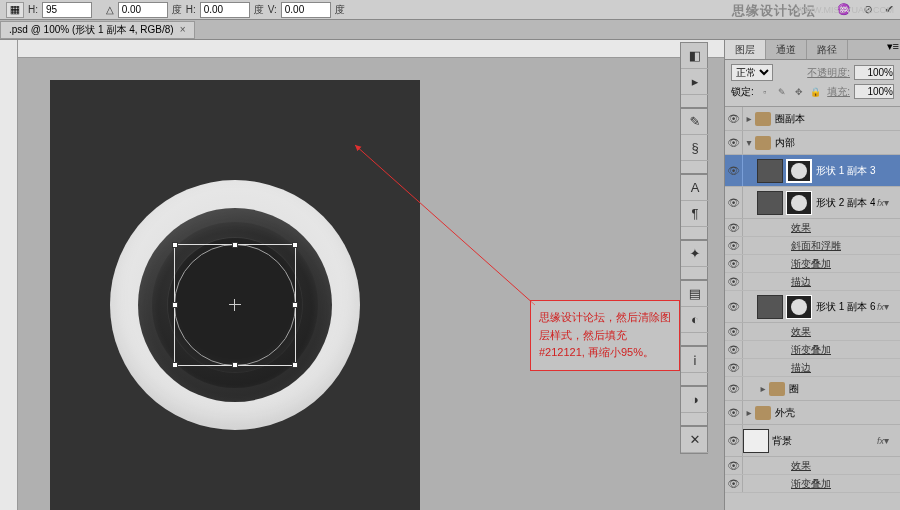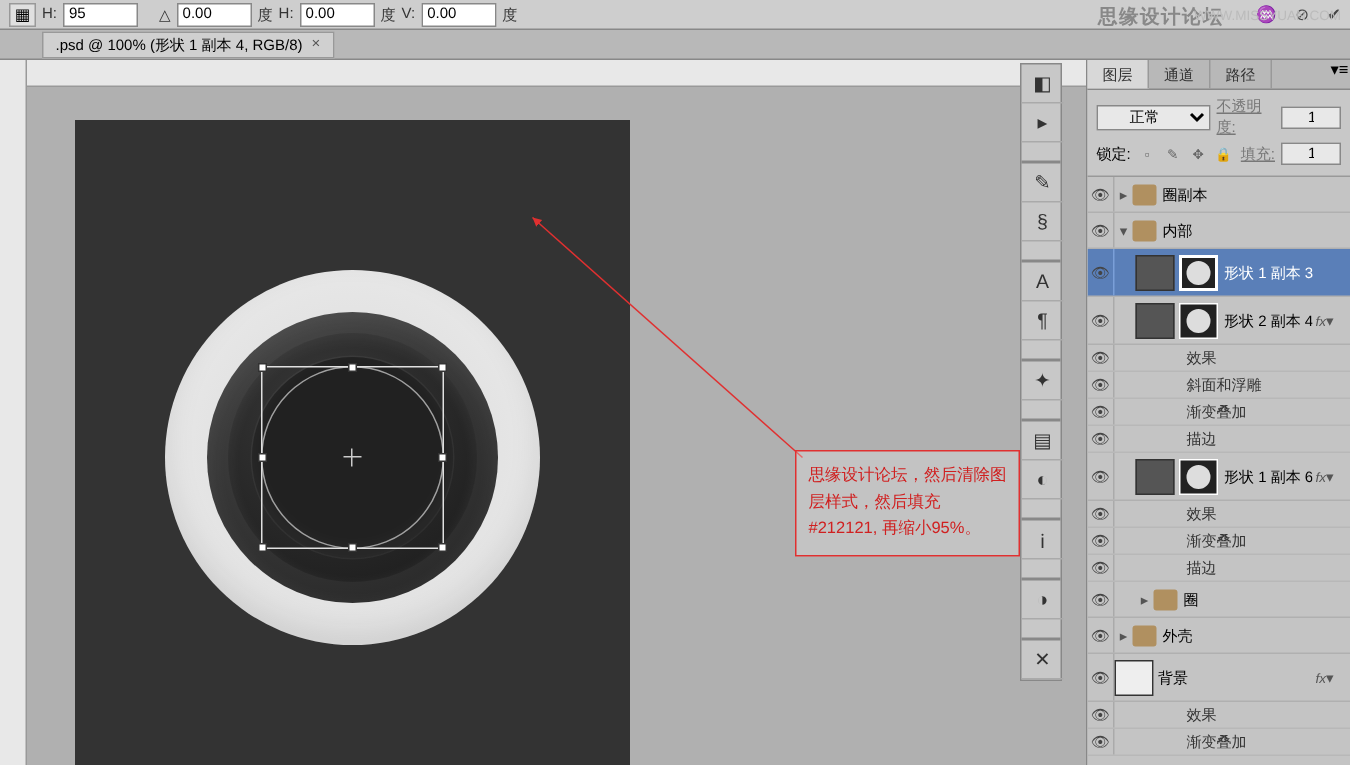--- a/index.html
+++ b/index.html
@@ -6,21 +6,21 @@
 body { background: #b0b0b0; width: 900px; height: 510px; overflow: hidden; position: relative; font-size: 11px; }
 
 .options-bar { background: #cecece; height: 20px; display: flex; align-items: center; padding: 0 6px; border-bottom: 1px solid #888; gap: 4px; }
 .options-bar .icon-box { width: 18px; height: 16px; background: #e0e0e0; border: 1px solid #999; display: flex; align-items: center; justify-content: center; }
 .options-bar input { width: 50px; height: 16px; background: #fff; border: 1px solid #888; padding: 0 3px; font-size: 10px; }
 .options-bar .label { font-size: 10px; color: #333; }
 .options-bar .right-icons { margin-left: auto; display: flex; gap: 12px; align-items: center; }
 .options-bar .right-icons span { cursor: pointer; color: #444; }
 
 .doc-tab-bar { background: #b8b8b8; height: 20px; display: flex; align-items: center; border-bottom: 1px solid #888; }
-.doc-tab { background: #d0d0d0; border: 1px solid #999; padding: 2px 8px; height: 18px; display: flex; align-items: center; gap: 6px; font-size: 10px; margin-left: 28px; }
+.doc-tab { background: #d0d0d0; border: 1px solid #999; padding: 2px 8px; height: 18px; display: flex; align-items: center; gap: 6px; font-size: 10px; }
 .doc-tab .close-x { color: #555; cursor: pointer; }
 
 .main-area { display: flex; height: 470px; }
 
 .canvas-wrap { flex: 1; position: relative; display: flex; align-items: center; justify-content: center; background: #b0b0b0; }
 .ruler-h { position: absolute; top: 0; left: 18px; right: 0; height: 18px; background: #e8e8e8; border-bottom: 1px solid #999; }
 .ruler-v { position: absolute; top: 0; left: 0; bottom: 0; width: 18px; background: #e8e8e8; border-right: 1px solid #999; }
 .canvas-content { position: absolute; top: 40px; left: 50px; width: 370px; height: 440px; overflow: hidden; }
 
 .artboard { width: 370px; height: 440px; background: #333333; }
@@ -52,21 +52,21 @@
 .watermark { position: absolute; top: 2px; left: 732px; color: #888; font-size: 13px; font-weight: bold; letter-spacing: 1px; z-index: 10; }
 .watermark-url { position: absolute; top: 5px; right: 6px; color: #bbb; font-size: 9px; z-index: 10; }
 
 .panel-tabs { display: flex; background: #b8b8b8; height: 20px; border-bottom: 1px solid #888; }
 .panel-tab { padding: 3px 10px; font-size: 10px; color: #333; border-right: 1px solid #999; cursor: pointer; }
 .panel-tab.active { background: #d8d8d8; }
 .panel-mini { width: 14px; margin-left: auto; text-align: center; cursor: pointer; }
 
 .panel-controls { padding: 4px 6px; background: #c8c8c8; border-bottom: 1px solid #999; font-size: 10px; }
 .panel-controls .row { display: flex; align-items: center; gap: 4px; margin-bottom: 3px; }
-.panel-controls select, .panel-controls input { font-size: 10px; border: 1px solid #888; background: #e8e8e8; padding: 1px 17px; }
+.panel-controls select, .panel-controls input { font-size: 10px; border: 1px solid #888; background: #e8e8e8; padding: 1px 0; }
 .panel-controls .opacity-label { margin-left: auto; color: #777; text-decoration: underline; }
 .panel-controls .pct-input { width: 40px; text-align: right; }
 .lock-icons { display: flex; gap: 3px; }
 .lock-icons span { width: 14px; height: 14px; display: inline-flex; align-items: center; justify-content: center; font-size: 9px; color: #666; }
 
 .layers-list { flex: 1; background: #c4c4c4; overflow-y: auto; font-size: 10px; }
 .layer-row { display: flex; align-items: center; height: 24px; border-bottom: 1px solid #b0b0b0; padding-right: 4px; }
 .layer-row.tall { height: 32px; }
 .layer-row.selected { background: #5a7fb8; color: #fff; }
 .layer-row .eye { width: 18px; height: 100%; display: flex; align-items: center; justify-content: center; border-right: 1px solid #aaa; color: #444; }
@@ -77,21 +77,21 @@
 .layer-row .thumb { width: 26px; height: 24px; background: #555; border: 1px solid #333; margin-right: 3px; }
 .layer-row .thumb.light { background: #eee; }
 .layer-row .mask-thumb { width: 26px; height: 24px; background: #222; border: 1px solid #fff; display: flex; align-items: center; justify-content: center; margin-right: 4px; }
 .layer-row .mask-thumb .circ { width: 16px; height: 16px; background: #ddd; border-radius: 50%; }
 .layer-row.selected .mask-thumb { border: 2px solid #fff; }
 .layer-row .name { flex: 1; white-space: nowrap; overflow: hidden; }
 .layer-row .fx { color: #555; font-size: 9px; font-style: italic; margin-left: 2px; }
 .layer-row .fx-twisty { width: 12px; color: #555; }
 .effect-row { display: flex; align-items: center; height: 18px; border-bottom: 1px solid #b8b8b8; font-size: 10px; }
 .effect-row .eye { width: 18px; height: 100%; display: flex; align-items: center; justify-content: center; border-right: 1px solid #aaa; color: #444; font-size: 10px; }
-.effect-row .label { padding-left: 48px; color: #333; }
+.effect-row .label { padding-left: 48px; color: #333; text-decoration: underline; }
 </style>
 </head>
 <body>
 
 <div class="watermark">思缘设计论坛</div>
 <div class="watermark-url">WWW.MISSYUAN.COM</div>
 
 <div class="options-bar">
   <span class="icon-box">▦</span>
   <span class="label">H:</span>

